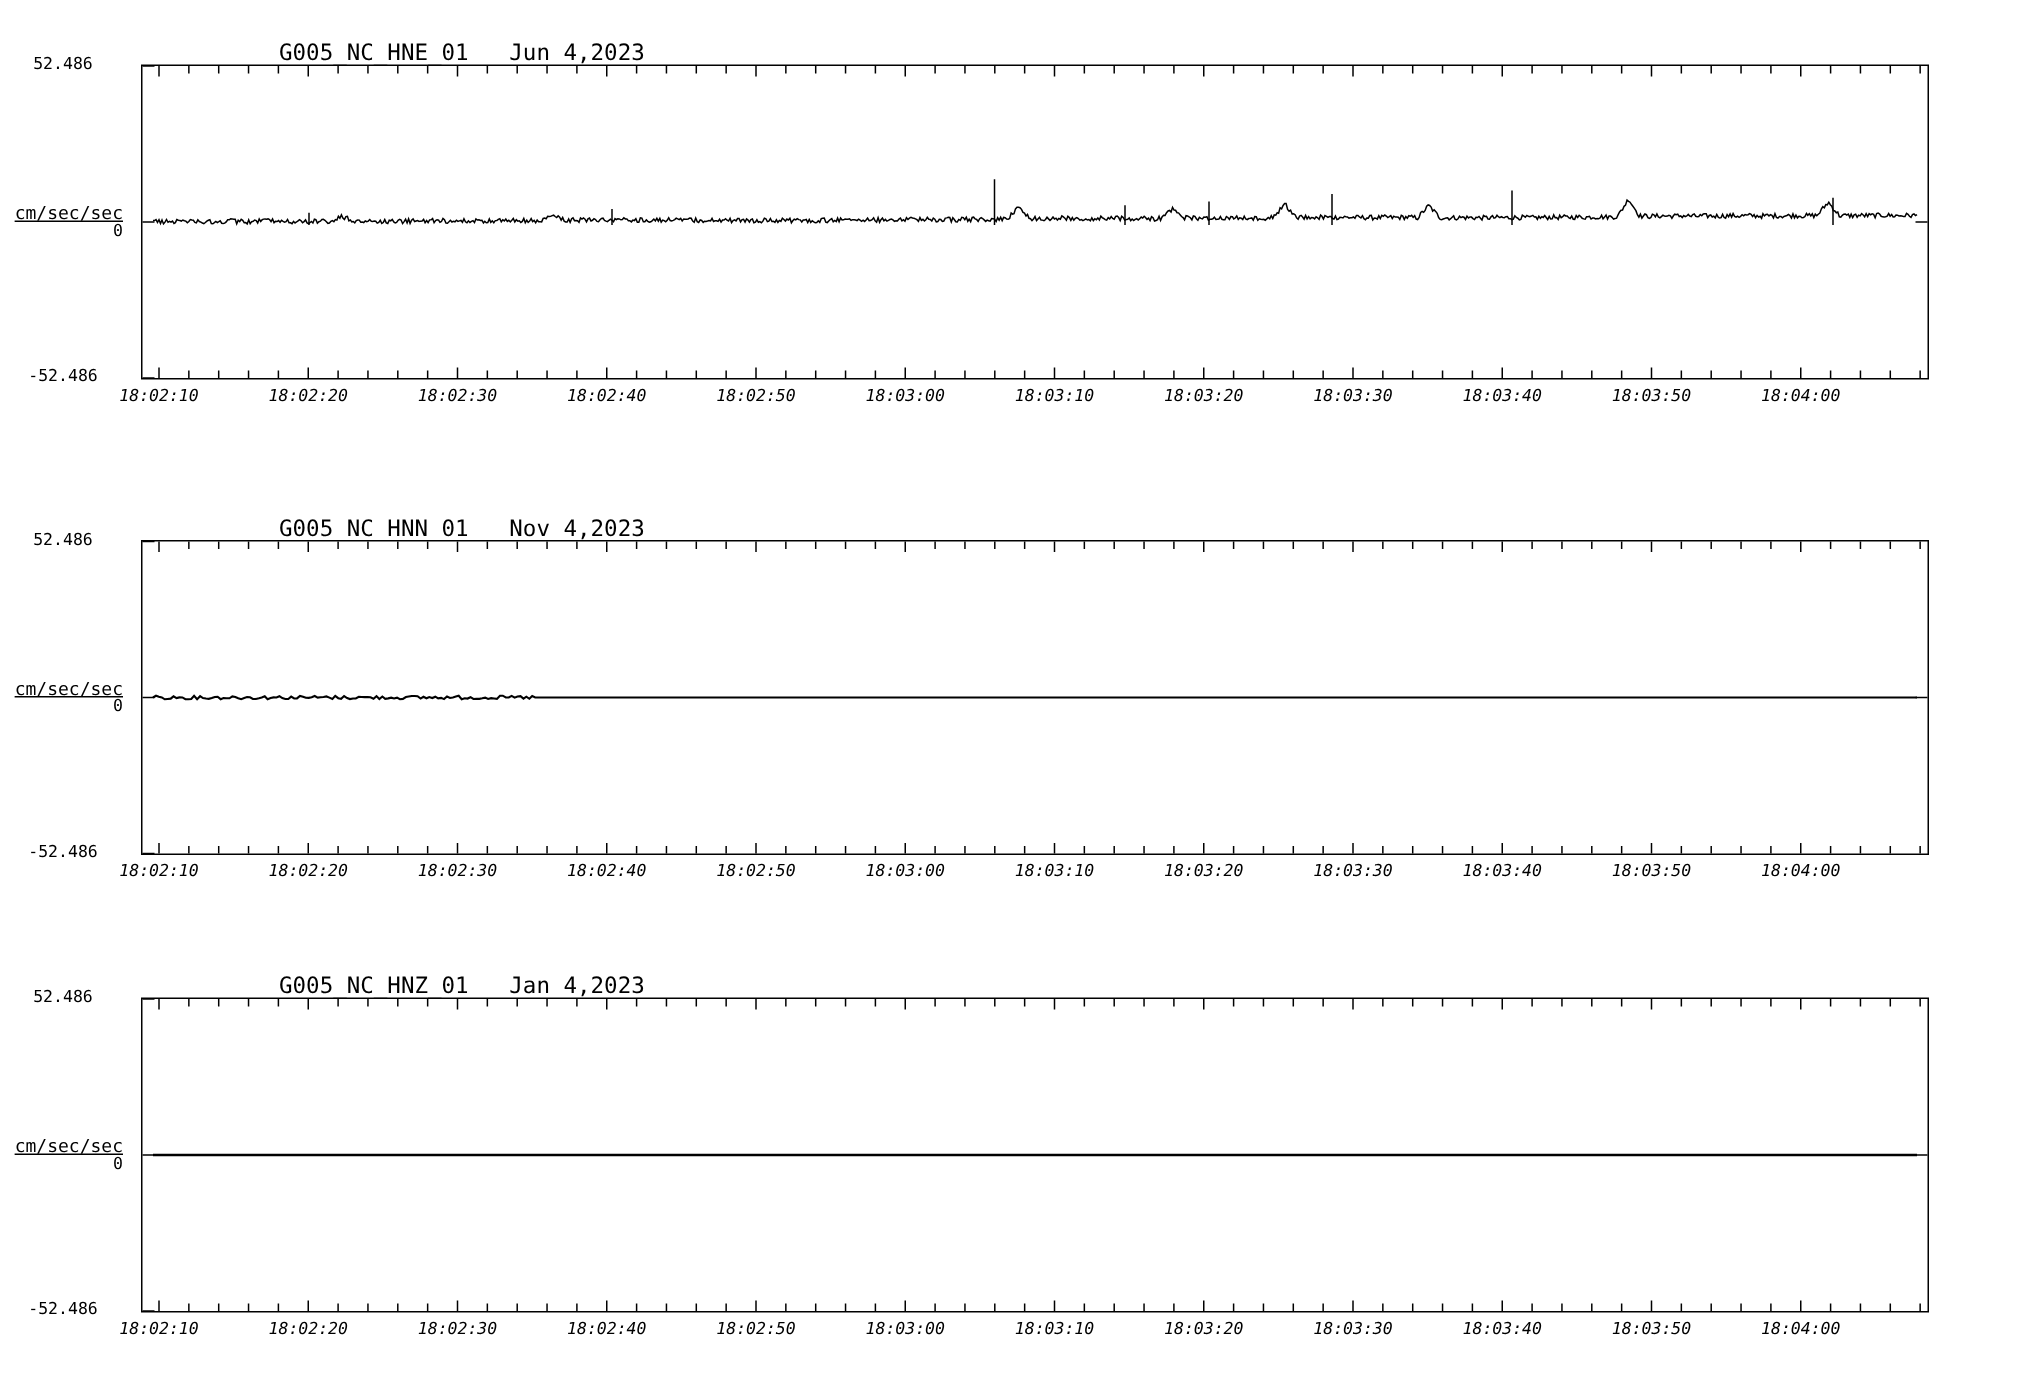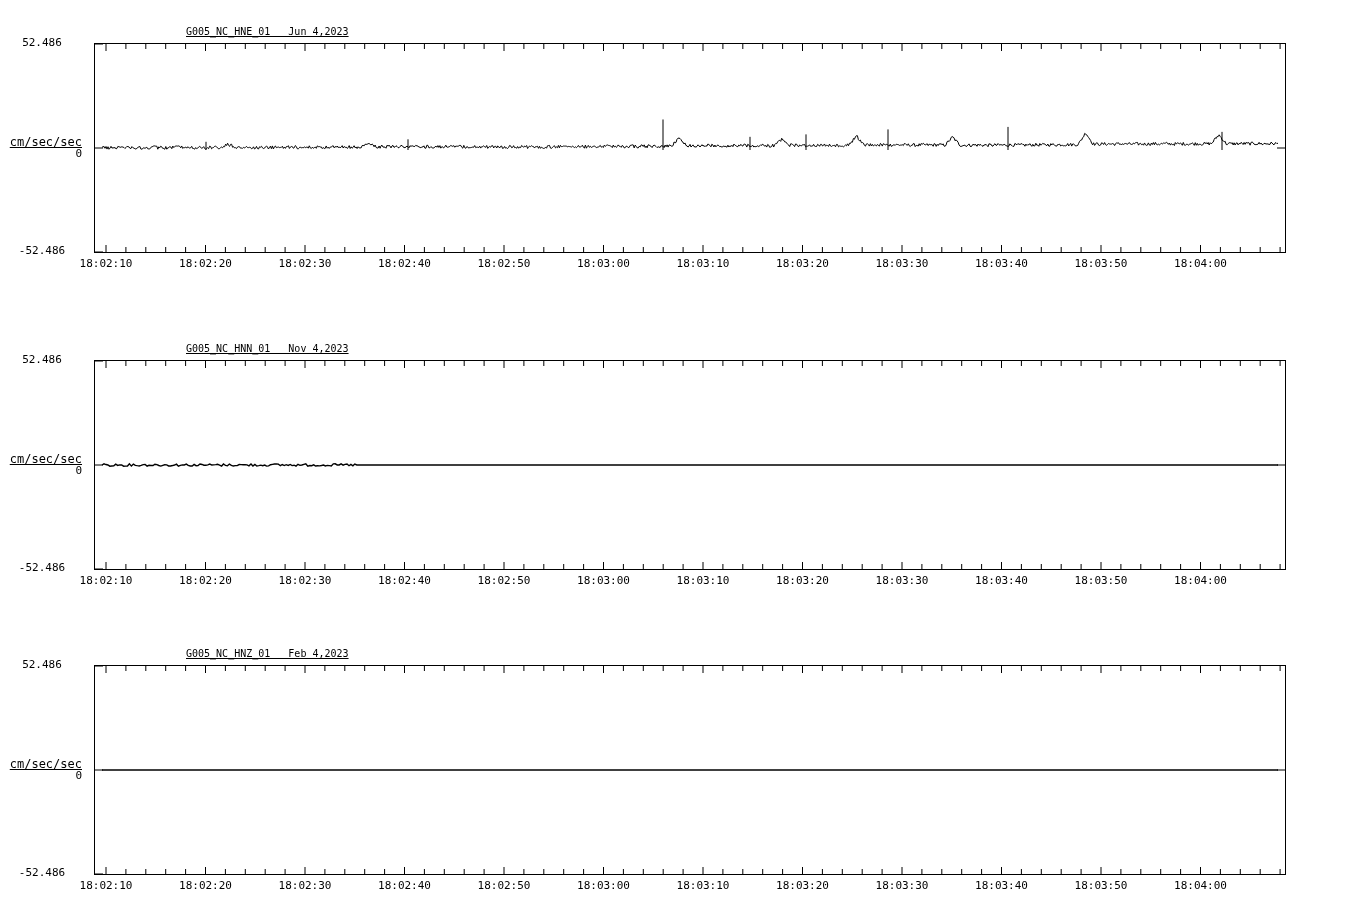--- a/index.html
+++ b/index.html
@@ -32,24 +32,23 @@
     width: 1192px;
     height: 210px;
     border: 1px solid #000000;
     box-sizing: border-box;
     background: #ffffff;
   }
   .title {
     position: absolute;
     left: 186px;
     top: -17px;
-    font-size: 10px;
+    font-size: 15px;
     letter-spacing: 0px;
     white-space: pre;
-    text-decoration: underline;
   }
   .ylabel-top {
     position: absolute;
     right: 1272px;
     top: -7px;
     font-size: 11px;
     white-space: pre;
     text-align: center;
     width: 80px;
     left: 2px;
@@ -81,20 +80,21 @@
     font-size: 11px;
     text-align: right;
     white-space: pre;
   }
   .xaxis-labels {
     position: absolute;
     left: 0;
     top: 214px;
     width: 1358px;
     height: 16px;
+    font-style: italic;
   }
   .xlabel {
     position: absolute;
     font-size: 11px;
     white-space: pre;
     transform: translateX(-50%);
   }
   svg.trace {
     position: absolute;
     left: 94px;
@@ -415,21 +415,21 @@
         <div class="xlabel" style="left: 703px;">18:03:10</div>
         <div class="xlabel" style="left: 802.5px;">18:03:20</div>
         <div class="xlabel" style="left: 902px;">18:03:30</div>
         <div class="xlabel" style="left: 1001.5px;">18:03:40</div>
         <div class="xlabel" style="left: 1101px;">18:03:50</div>
         <div class="xlabel" style="left: 1200.5px;">18:04:00</div>
       </div>
   </div>
 
   <div class="panel" style="top:665px;">
-    <div class="title">G005_NC_HNZ_01   Feb 4,2023</div>
+    <div class="title">G005_NC_HNZ_01   Jan 4,2023</div>
     <div class="ylabel-top">52.486</div>
     <div class="ylabel-units">cm/sec/sec</div>
     <div class="ylabel-zero">0</div>
     <div class="ylabel-bottom">-52.486</div>
     <div class="plotbox"></div>
     <svg class="trace" viewBox="0 0 1192 210" preserveAspectRatio="none">
         <line x1="12" y1="1" x2="12" y2="8" stroke="#000" stroke-width="1"></line>
         <line x1="12" y1="209" x2="12" y2="202" stroke="#000" stroke-width="1"></line>
         <line x1="31.9" y1="1" x2="31.9" y2="6" stroke="#000" stroke-width="1"></line>
         <line x1="31.9" y1="209" x2="31.9" y2="204" stroke="#000" stroke-width="1"></line>

